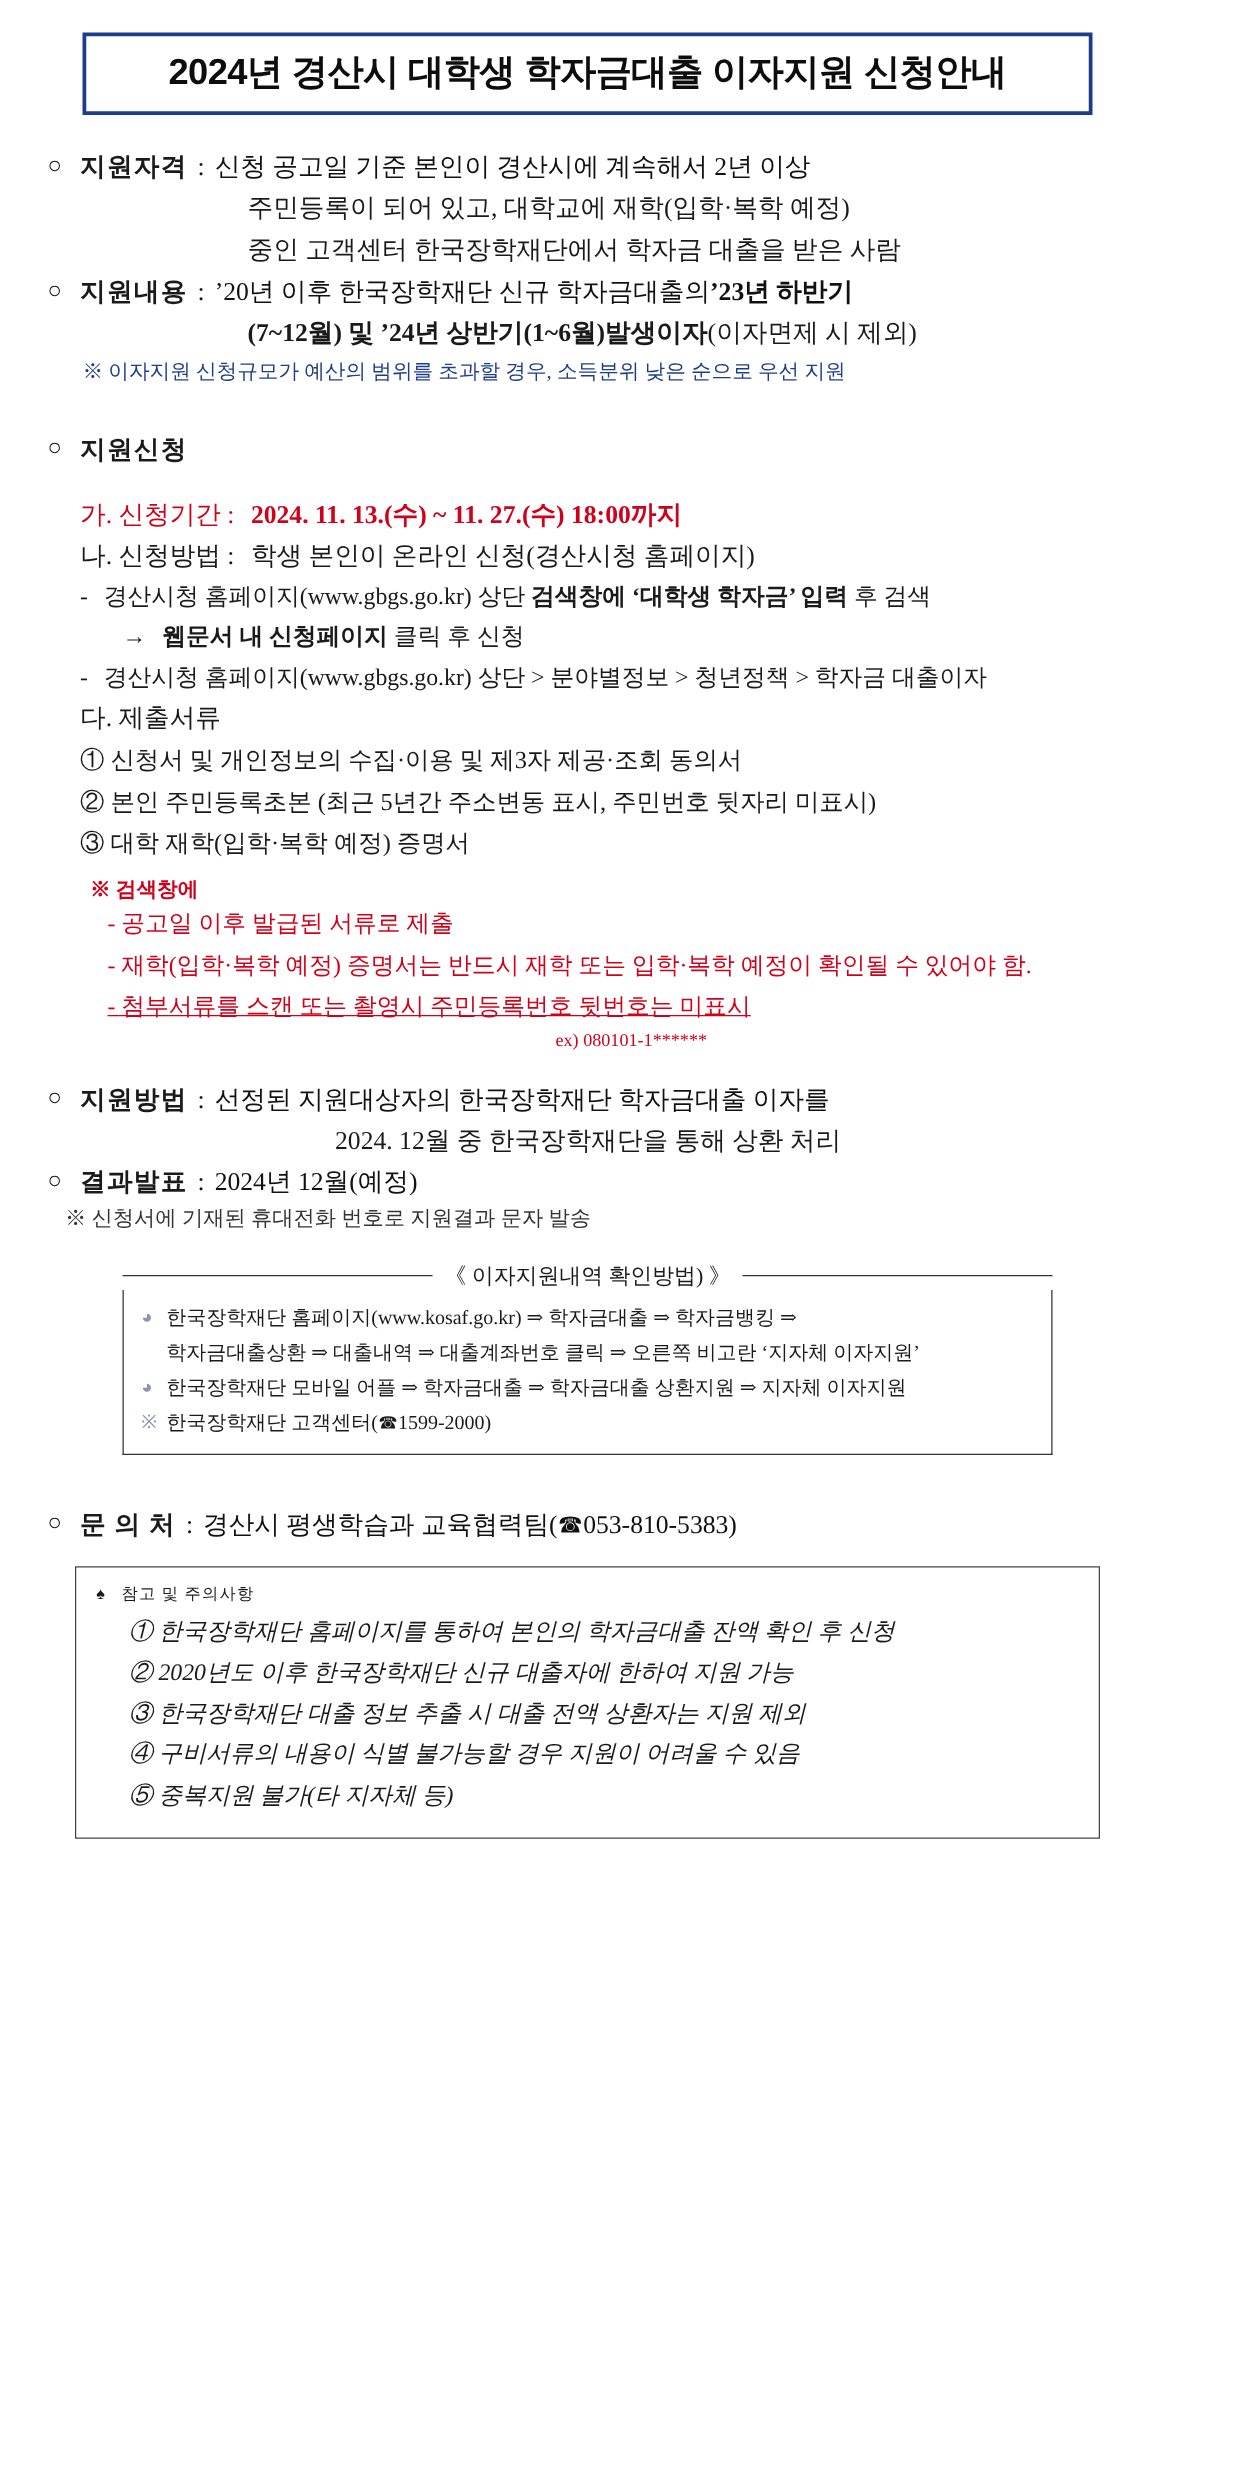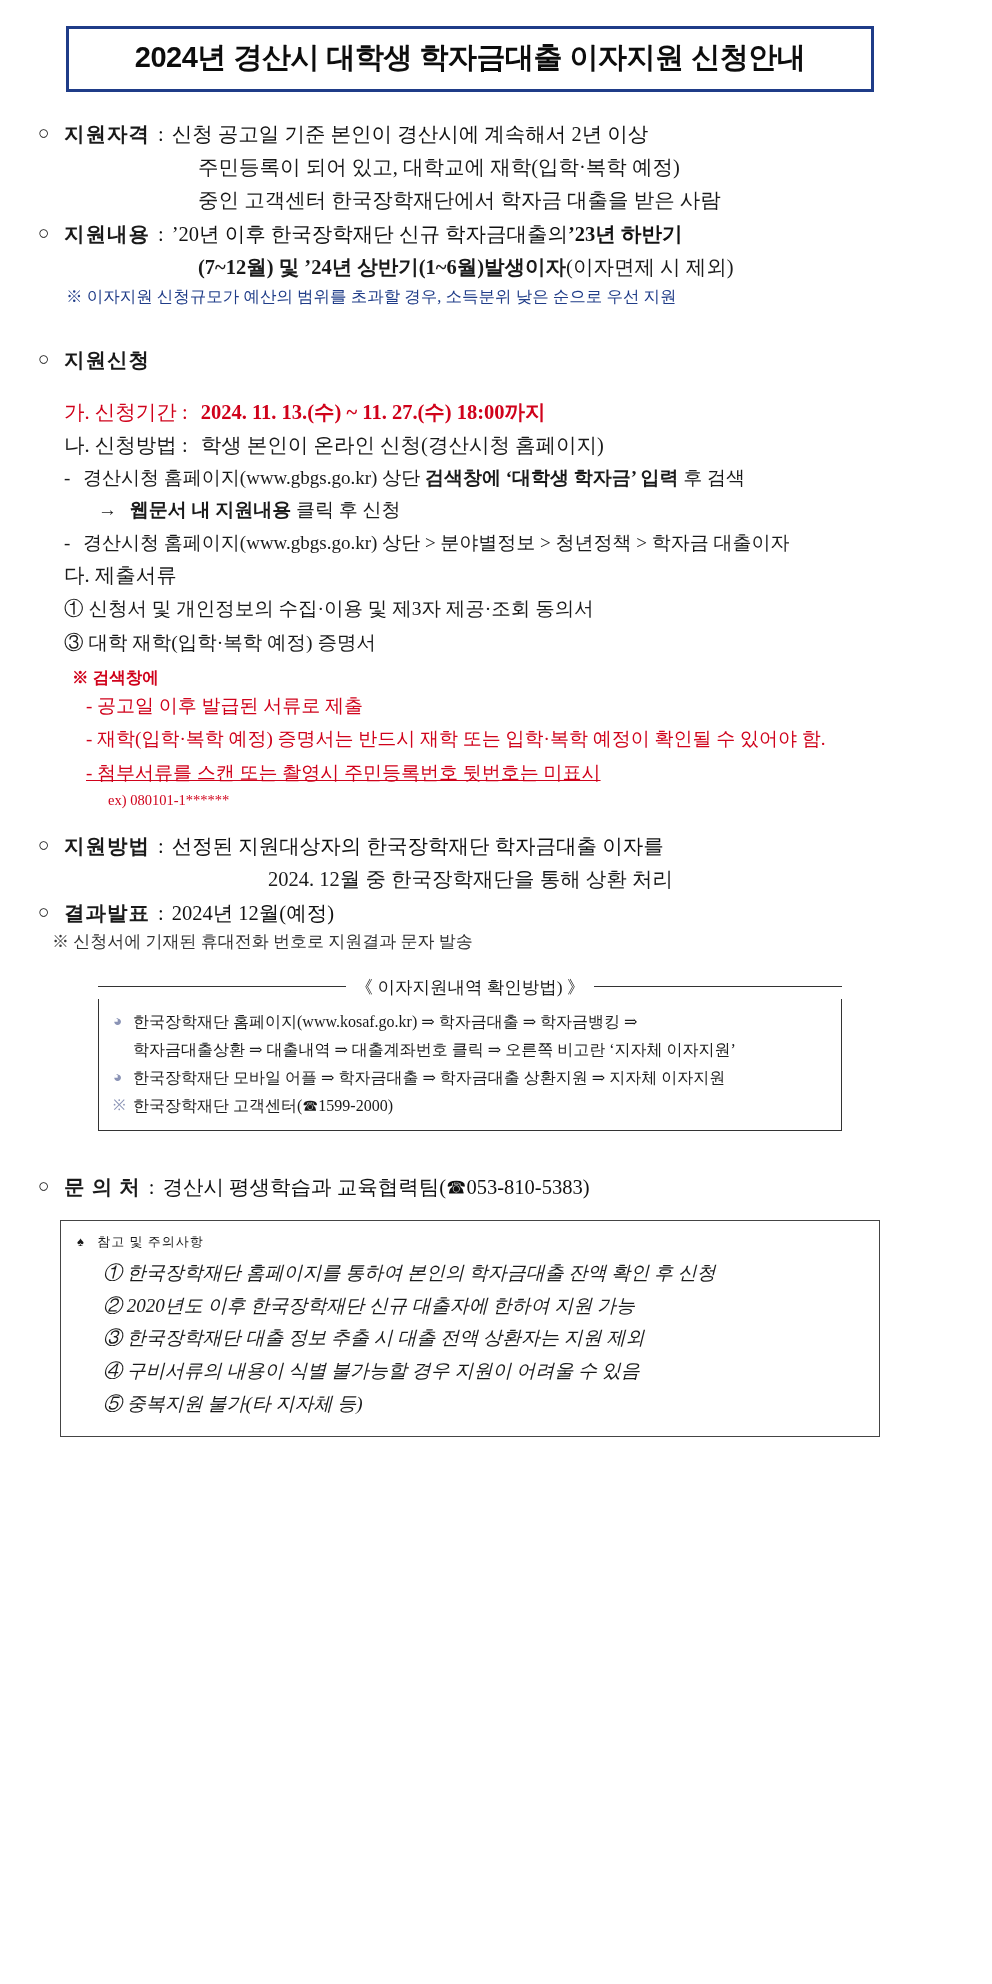--- a/index.html
+++ b/index.html
@@ -103,20 +103,21 @@
     line-height: 1.75;
   }
   .caution-item.u-item {
     text-decoration: underline;
   }
   .caution-sub {
     color: #d0021b;
     font-size: 14.5px;
     padding-left: 70px;
     line-height: 1.6;
+    text-align: center;
   }
 
   
   .confirm-wrap {
     margin: 22px 60px 0 60px;
     position: relative;
   }
   .confirm-head {
     display: flex;
     align-items: center;
@@ -230,31 +231,32 @@
     </div>
 
 
     <div class="dash-line">
       <span>-</span>
       <span style="padding-left:8px;">경산시청 홈페이지(www.gbgs.go.kr) 상단 </span><span class="bold">검색창에 ‘대학생 학자금’ 입력</span><span> 후 검색</span>
     </div>
 
     <div class="dash-line" style="padding-left:60px;">
       <span>→</span>
-      <span class="bold" style="padding-left:8px;">웹문서 내 지원내용</span><span> 클릭 후 신청</span>
+      <span class="bold" style="padding-left:8px;">웹문서 내 신청페이지</span><span> 클릭 후 신청</span>
     </div>
 
     <div class="dash-line">
       <span>-</span>
       <span style="padding-left:8px;">경산시청 홈페이지(www.gbgs.go.kr) 상단 &gt; 분야별정보 &gt; 청년정책 &gt; 학자금 대출이자</span>
     </div>
 
     <div class="para indent-1">다. 제출서류</div>
 
     <div class="num-line">① 신청서 및 개인정보의 수집·이용 및 제3자 제공·조회 동의서</div>
+    <div class="num-line">② 본인 주민등록초본 (최근 5년간 주소변동 표시, 주민번호 뒷자리 미표시)</div>
     <div class="num-line">③ 대학 재학(입학·복학 예정) 증명서</div>
 
     <div class="caution-title">※ 검색창에</div>
     <div class="caution-item">- 공고일 이후 발급된 서류로 제출</div>
     <div class="caution-item">- 재학(입학·복학 예정) 증명서는 반드시 재학 또는 입학·복학 예정이 확인될 수 있어야 함.</div>
     <div class="caution-item u-item">- 첨부서류를 스캔 또는 촬영시 주민등록번호 뒷번호는 미표시</div>
     <div class="caution-sub">ex) 080101-1******</div>
   </div>
 
   <div class="section-gap"></div>

